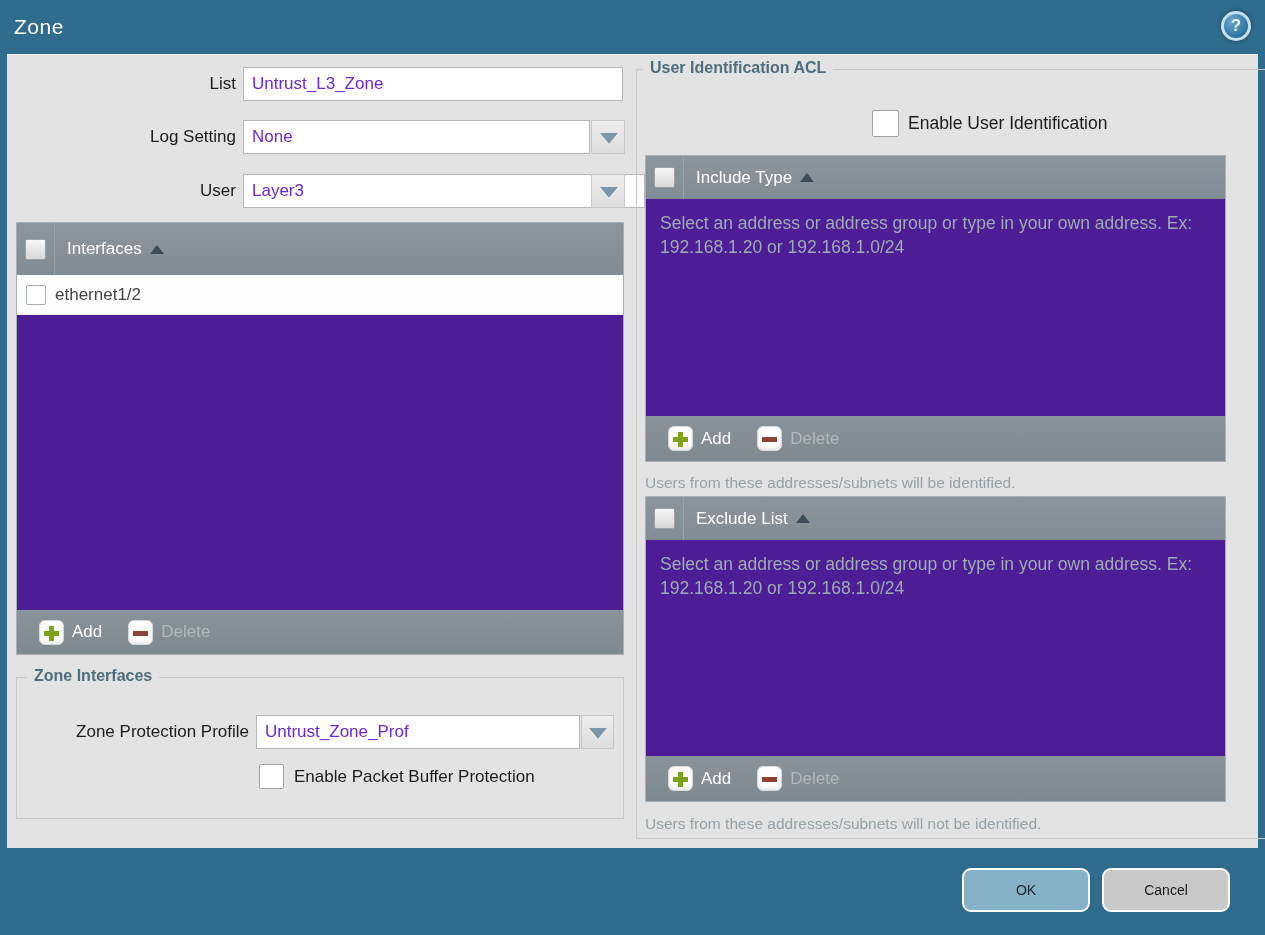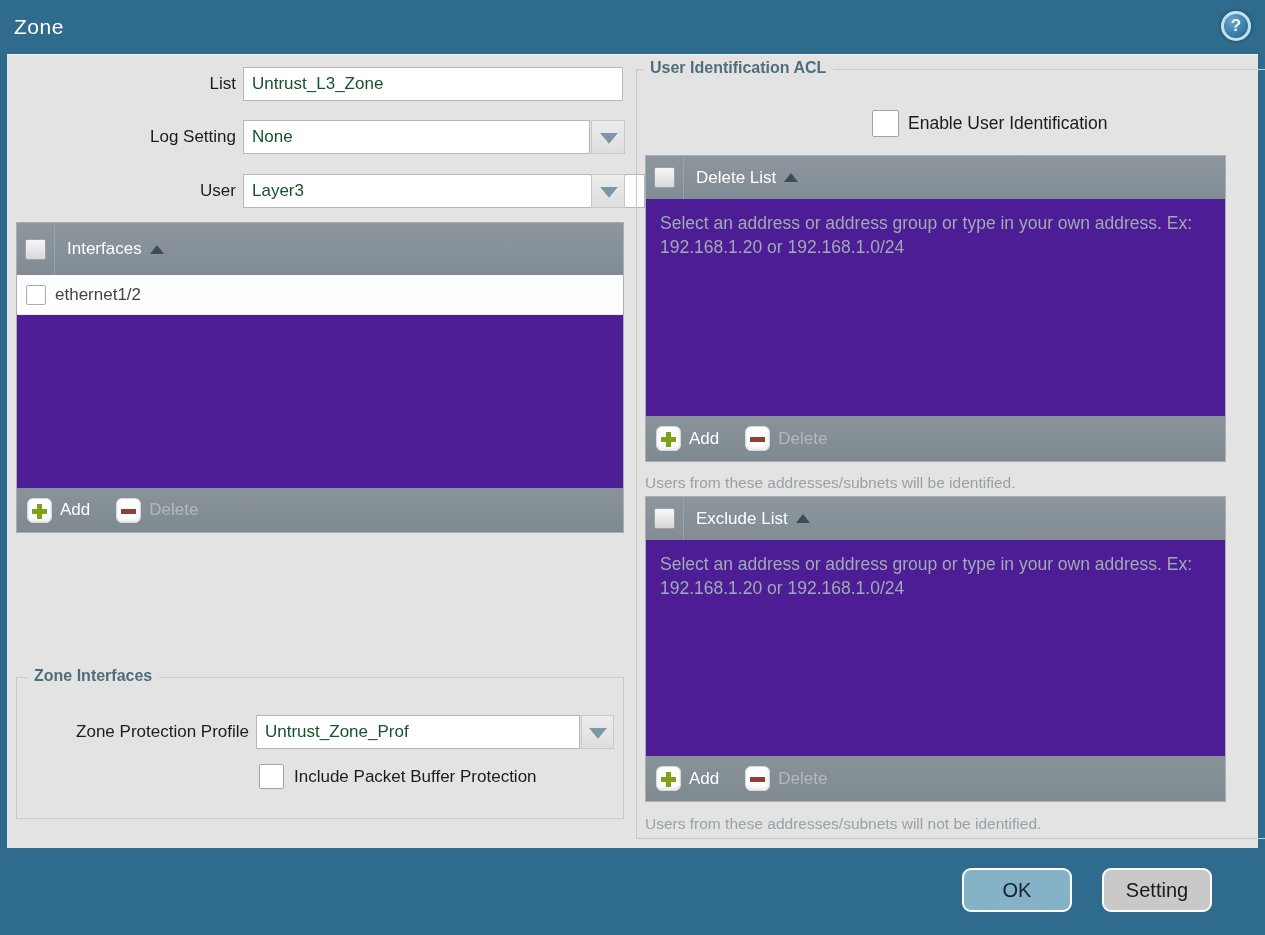--- a/index.html
+++ b/index.html
@@ -34,21 +34,21 @@
     background:#e3e3e3; border-top:1px solid #eef2f4;
   }
 
   
   .flabel {
     position:absolute; width:229px; text-align:right;
     font-size:17px; color:#1c1c1c; line-height:34px;
   }
   .tinput {
     position:absolute; height:34px; background:#fff;
-    border:1px solid #b4b8bb; font-size:17px; color:#14532d;
+    border:1px solid #b4b8bb; font-size:17px; color:#6d28d9;
     padding:0 8px; font-family:"Liberation Sans","DejaVu Sans",sans-serif;
     outline:none;
   }
   .combo-btn {
     position:absolute; width:34px; height:34px;
     background:linear-gradient(#ededed,#dedede);
     border:1px solid #c6c9cb; cursor:pointer;
   }
   .tri-down {
     position:absolute; left:8px; top:12px; width:0; height:0;
@@ -74,21 +74,21 @@
   }
   .grid-header .hdr-label { margin-left:12px; }
   .grid-body { position:relative; background:#4c1d95; overflow:hidden; }
   .grid-row {
     height:40px; display:flex; align-items:center;
     background:#fdfdfd; border-bottom:1px solid #ececec; font-size:17px; color:#454545;
   }
   .grid-row .cb-cell { width:38px; flex:0 0 38px; display:flex; align-items:center; justify-content:center; }
   .grid-foot {
     position:relative; height:44px; background:linear-gradient(#8a939a,#7f8990);
-    display:flex; align-items:center; padding-left:10px; gap:26px;
+    display:flex; align-items:center; padding-left:22px; gap:26px;
   }
   .foot-btn { display:flex; align-items:center; gap:8px; cursor:pointer; }
   .foot-btn .btn-label { font-size:17px; color:#fff; }
   .foot-btn.disabled .btn-label { color:#b2b9be; }
   .sq-icon {
     position:relative; width:25px; height:25px; background:#fdfdfd;
     border-radius:6px; border:1px solid #d7dadc; box-shadow:inset 0 -2px 3px rgba(0,0,0,.08);
   }
   .sq-icon.plus::before { content:""; position:absolute; left:4px; top:10px; width:15px; height:5px; background:#7da219; }
   .sq-icon.plus::after  { content:""; position:absolute; left:9px; top:5px;  width:5px; height:15px; background:#7da219; }
@@ -111,22 +111,22 @@
   }
 
   .placeholder-text {
     position:absolute; left:14px; top:12px; width:555px;
     font-size:17.5px; line-height:1.38; color:#a0aab2;
   }
   .footnote { position:absolute; font-size:15.5px; color:#98a1a6; }
 
   
   .btn {
-    position:absolute; width:110px; height:44px; border-radius:9px;
-    border:2px solid #fff; font-size:20px; color:#14232c; cursor:pointer;
+    position:absolute; width:128px; height:44px; border-radius:9px;
+    border:2px solid #fff; font-size:14px; color:#14232c; cursor:pointer;
     font-family:"Liberation Sans","DejaVu Sans",sans-serif;
   }
   .btn.ok { background:#85b2c6; }
   .btn.cancel { background:#c9c9c9; color:#1a1a1a; }
 </style>
 </head>
 <body>
 
 <div class="window">
 
@@ -153,21 +153,21 @@
     </div>
 
     <div class="grid" style="left:9px;top:167px;width:608px">
       <div class="grid-header">
         <div class="cb-cell">
           <div class="cbox hdr"></div>
         </div>
         <span class="hdr-label">Interfaces</span>
         <span class="tri-up"></span>
       </div>
-      <div class="grid-body" style="height:213px">
+      <div class="grid-body" style="height:335px">
         <div class="grid-row">
           <div class="cb-cell">
             <div class="cbox" style="width:20px;height:20px"></div>
           </div>
           <span>ethernet1/2</span>
         </div>
       </div>
       <div class="grid-foot">
         <div class="foot-btn">
           <div class="sq-icon plus"></div>
@@ -181,35 +181,35 @@
     </div>
 
     <div class="fset" style="left:9px;top:622px;width:608px;height:142px">
       <span class="fset-legend">Zone Interfaces</span>
       <label class="flabel" style="left:8px;top:37px;width:224px">Zone Protection Profile</label>
       <input class="tinput" style="left: 239px; top: 37px; width: 324px;" value="Untrust_Zone_Prof">
       <div class="combo-btn" style="left:564px;top:37px;width:33px">
         <div class="tri-down" style="left:7px"></div>
       </div>
       <div class="cbox big" style="left:242px;top:86px"></div>
-      <span class="cb-label" style="left:277px;top:85px">Include Packet Buffer Protection</span>
+      <span class="cb-label" style="left:277px;top:85px">Enable Packet Buffer Protection</span>
     </div>
 
     <div class="fset" style="left:629px;top:14px;width:649px;height:770px">
       <span class="fset-legend" style="left:6px">User Identification ACL</span>
 
       <div class="cbox big" style="left:235px;top:40px;width:27px;height:27px"></div>
       <span class="cb-label" style="left:271px;top:40px;font-size:17.5px">Enable User Identification</span>
 
       <div class="grid" style="left:8px;top:85px;width:581px">
         <div class="grid-header" style="height:43px">
           <div class="cb-cell">
             <div class="cbox hdr"></div>
           </div>
-          <span class="hdr-label">Delete List</span>
+          <span class="hdr-label">Include Type</span>
           <span class="tri-up"></span>
         </div>
         <div class="grid-body" style="height:217px">
           <div class="placeholder-text">Select an address or address group or type in your own address. Ex: 192.168.1.20 or 192.168.1.0/24</div>
         </div>
         <div class="grid-foot" style="height:45px">
           <div class="foot-btn">
             <div class="sq-icon plus"></div>
             <span class="btn-label">Add</span>
           </div>
@@ -241,15 +241,15 @@
             <div class="sq-icon minus"></div>
             <span class="btn-label">Delete</span>
           </div>
         </div>
       </div>
       <span class="footnote" style="left:8px;top:745px">Users from these addresses/subnets will not be identified.</span>
     </div>
   </div>
 
   <button class="btn ok" style="left:962px;top:868px">OK</button>
-  <button class="btn cancel" style="left:1102px;top:868px">Setting</button>
+  <button class="btn cancel" style="left:1102px;top:868px">Cancel</button>
 
 </div>
 
 </body></html>

